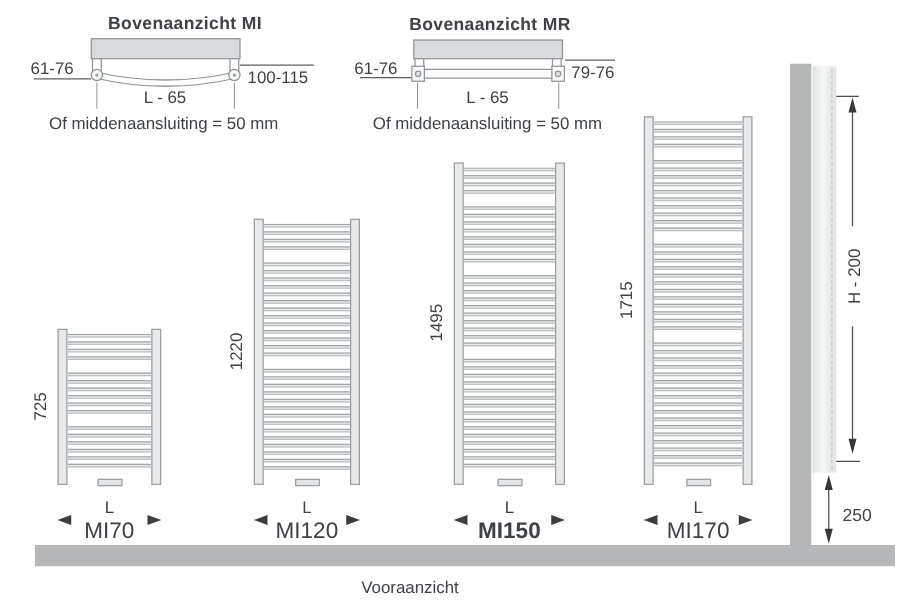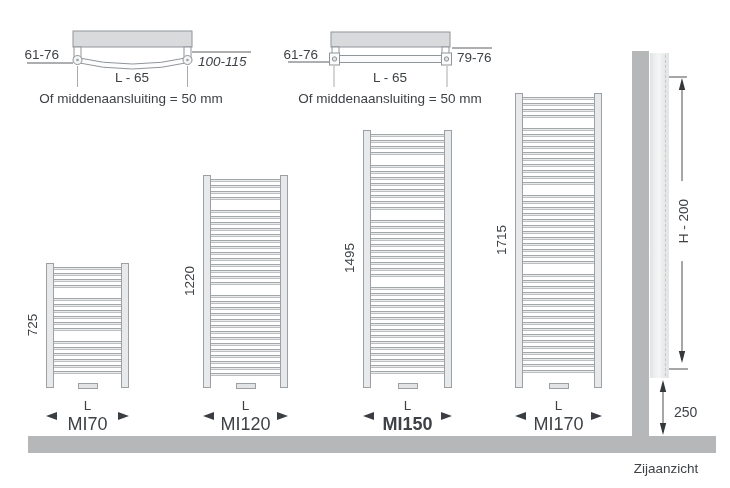--- a/index.html
+++ b/index.html
@@ -73,40 +73,42 @@
       <polygon points="682,78 678.8,90 685.2,90" fill="#35393c" stroke="none"></polygon>
       <path d="M682,252 L682,360"></path>
       <polygon points="682,363 678.8,351 685.2,351" fill="#35393c" stroke="none"></polygon>
       <path d="M651,369 L688,369"></path>
       <path d="M663,383 L663,432"></path>
       <polygon points="663,380 659.8,392 666.2,392" fill="#35393c" stroke="none"></polygon>
       <polygon points="663,435 659.8,423 666.2,423" fill="#35393c" stroke="none"></polygon>
     </g>
   </svg>
 
+  <div class="txt title center" style="left:73px;top:11px;width:150px;">Bovenaanzicht MI</div>
   <div class="txt right" style="left:13px;top:48px;width:46px;">61-76</div>
-  <div class="txt" style="left:198px;top:55px;width:60px;font-style:italic;">100-115</div>
+  <div class="txt" style="left:198px;top:55px;width:60px;">100-115</div>
   <div class="txt center" style="left:97px;top:71px;width:70px;">L - 65</div>
   <div class="txt center" style="left:29px;top:92px;width:204px;">Of middenaansluiting = 50 mm</div>
 
+  <div class="txt title center" style="left:317px;top:12px;width:150px;">Bovenaanzicht MR</div>
   <div class="txt right" style="left:272px;top:48px;width:46px;">61-76</div>
   <div class="txt" style="left:457px;top:51px;width:50px;">79-76</div>
   <div class="txt center" style="left:355px;top:71px;width:70px;">L - 65</div>
   <div class="txt center" style="left:288px;top:92px;width:204px;">Of middenaansluiting = 50 mm</div>
 
   <div class="wall" style="left:632px;top:51px;width:17px;height:385px;"></div>
   <div class="slab" style="left:650px;top:53px;width:19px;height:325px;">
     <div class="slab-dash"></div>
   </div>
   <div class="floor" style="left:28px;top:436px;width:688px;height:17px;"></div>
 
   <div class="txt rot center dimlabel" style="left:644px;top:214px;width:80px;">H - 200</div>
   <div class="txt" style="left:674px;top:405px;width:44px;font-size:14px;">250</div>
-  <div class="txt center" style="left:606px;top:462px;width:120px;">Zijaanzicht</div>
-
+
+  <div class="txt center" style="left:248px;top:463px;width:160px;">Vooraanzicht</div>
 
   <div id="radiators">
     <div class="rad-wrap">
       <div class="radiator" style="left: 46px; top: 263px; width: 83px; height: 125px;">
         <div class="tube left"></div>
         <div class="tube right"></div>
         <div class="rungs">
             <div class="rgroup">
               <div class="rung"></div>
               <div class="rung"></div>

